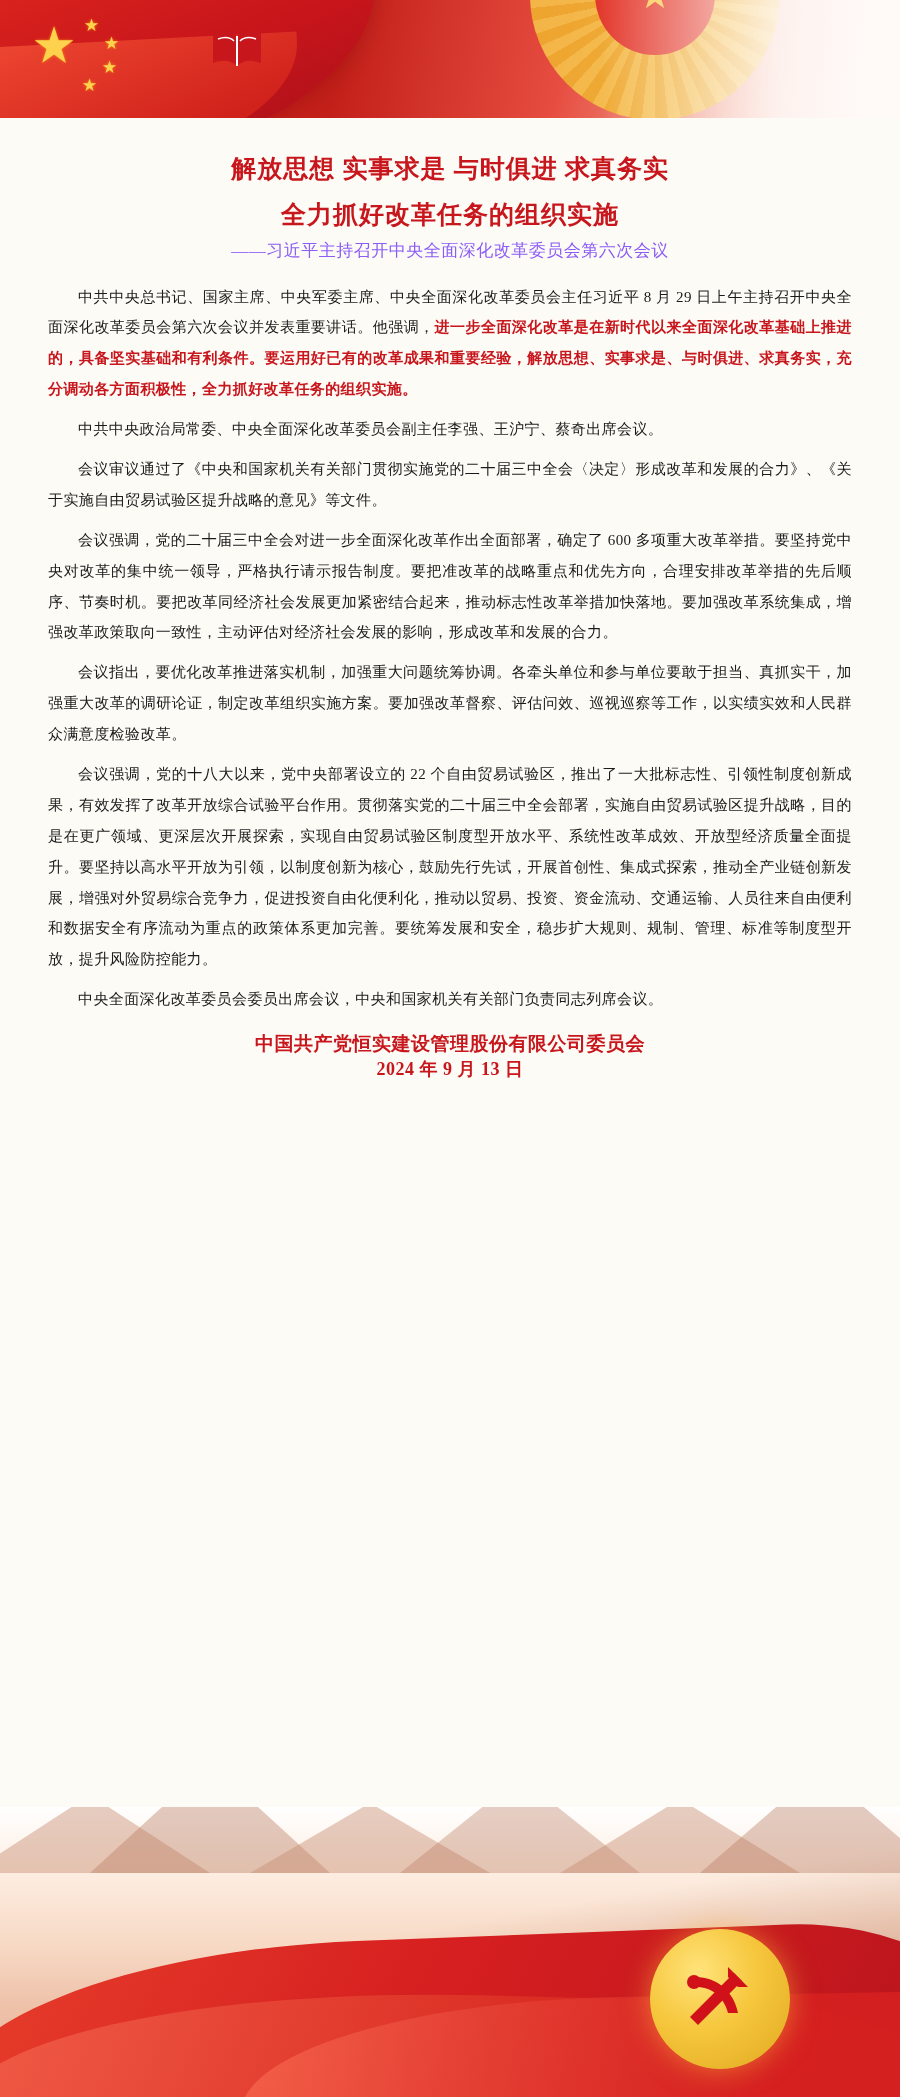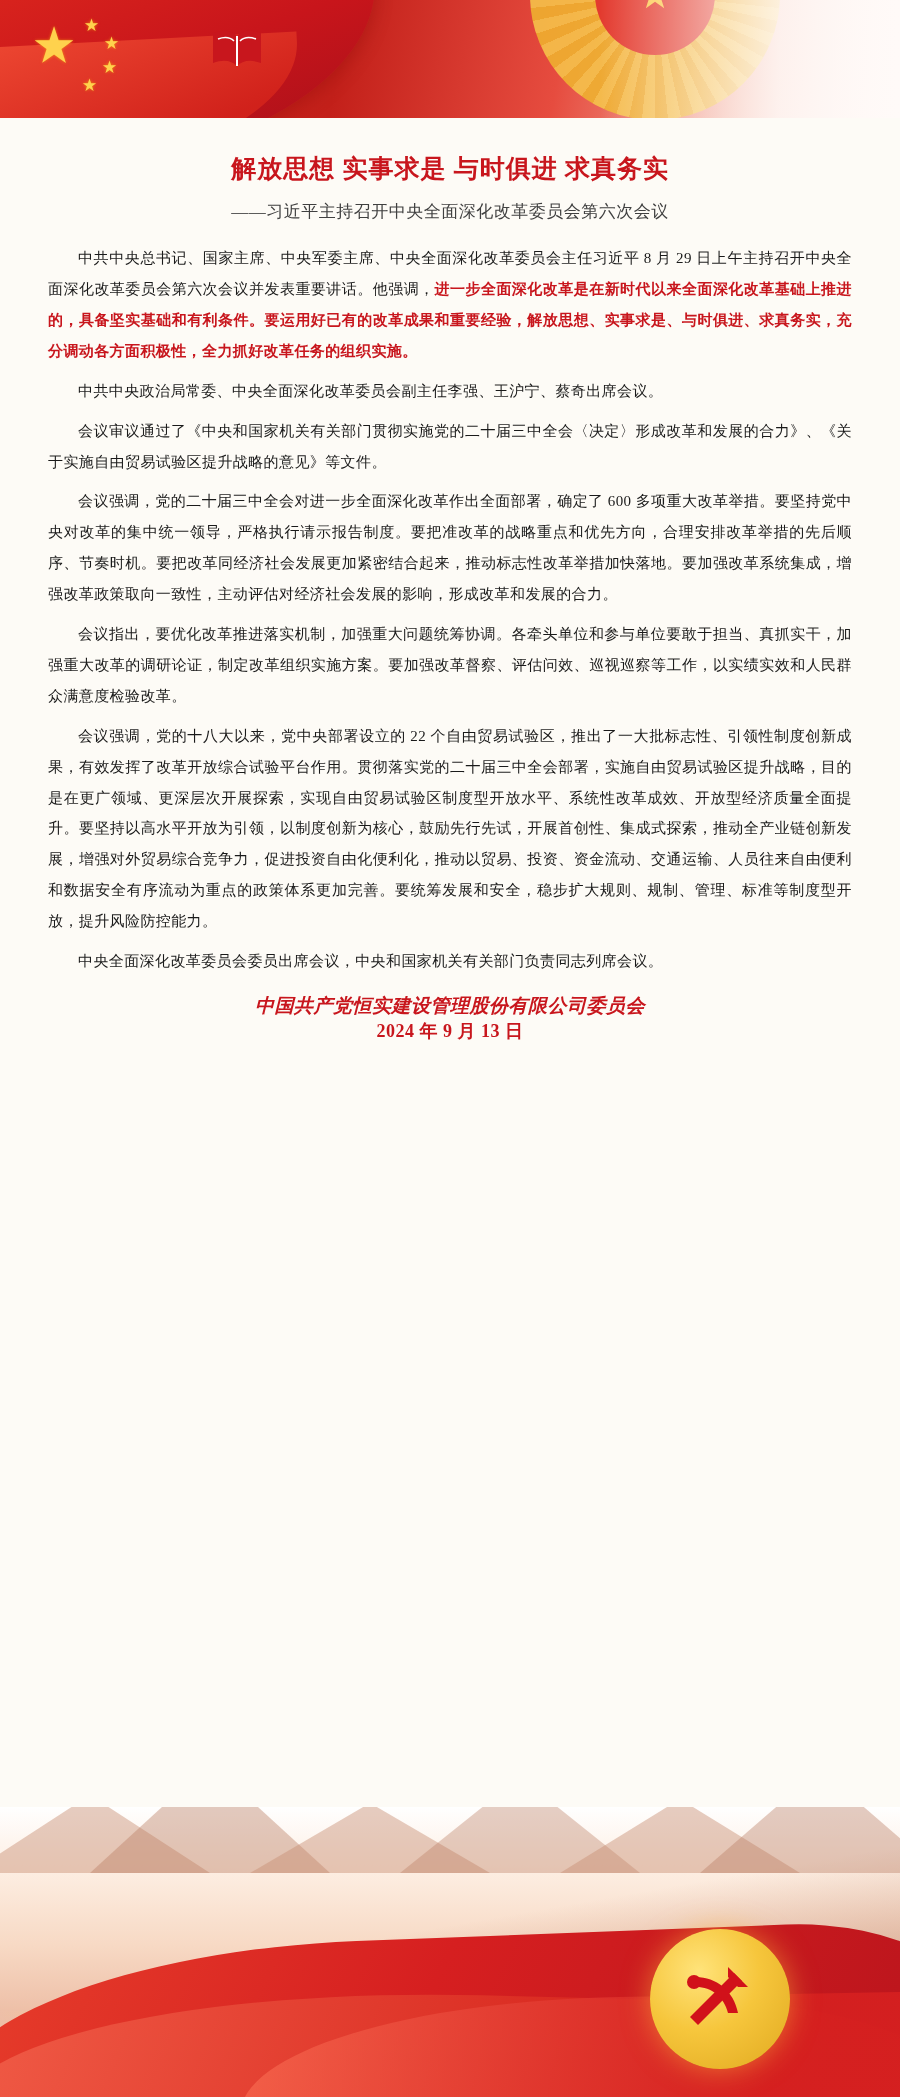--- a/index.html
+++ b/index.html
@@ -116,23 +116,23 @@
     padding: 28px 60px 6px 60px;
   }
   .main-title {
     color: #c8161d;
     font-size: 25px;
     font-weight: bold;
     line-height: 1.85;
     letter-spacing: 1px;
   }
   .subtitle {
-    color: #404040;
+    color: #8b5cf6;
     font-size: 17px;
-    margin-top: 8px;
+    margin-top: 0;
     letter-spacing: .5px;
     text-align: center;
   }
 
   
   .content {
     padding: 14px 48px 10px 48px;
   }
   .content p {
     margin: 0 0 9px 0;
@@ -150,21 +150,20 @@
   }
 
   
   .signature {
     text-align: center;
     color: #c8161d;
     font-weight: bold;
     font-size: 19px;
     margin-top: 16px;
     letter-spacing: .5px;
-    font-style: italic;
   }
   .sign-date {
     text-align: center;
     color: #c8161d;
     font-weight: bold;
     font-size: 18px;
     letter-spacing: .5px;
   }
 
   
@@ -282,20 +281,21 @@
           <path d="M27 9 L27 39" stroke="#ffffff" stroke-width="2"></path>
           <path d="M8 12 C16 9, 21 11, 24 14" stroke="#ffffff" stroke-width="1.6" fill="none"></path>
           <path d="M46 12 C38 9, 33 11, 30 14" stroke="#ffffff" stroke-width="1.6" fill="none"></path>
         </svg>
       </span>
     </div>
   </div>
 
   <div class="title-block">
     <div class="main-title">解放思想 实事求是 与时俱进 求真务实</div>
+    <div class="main-title">全力抓好改革任务的组织实施</div>
     <div class="subtitle">——习近平主持召开中央全面深化改革委员会第六次会议</div>
   </div>
 
   <div class="content">
     <p>
       <span>中共中央总书记、国家主席、中央军委主席、中央全面深化改革委员会主任习近平 8 月 29 日上午主持召开中央全面深化改革委员会第六次会议并发表重要讲话。他强调，</span><span class="hl">进一步全面深化改革是在新时代以来全面深化改革基础上推进的，具备坚实基础和有利条件。要运用好已有的改革成果和重要经验，解放思想、实事求是、与时俱进、求真务实，充分调动各方面积极性，全力抓好改革任务的组织实施。</span>
     </p>
     <p>中共中央政治局常委、中央全面深化改革委员会副主任李强、王沪宁、蔡奇出席会议。</p>
     <p>会议审议通过了《中央和国家机关有关部门贯彻实施党的二十届三中全会〈决定〉形成改革和发展的合力》、《关于实施自由贸易试验区提升战略的意见》等文件。</p>
     <p>会议强调，党的二十届三中全会对进一步全面深化改革作出全面部署，确定了 600 多项重大改革举措。要坚持党中央对改革的集中统一领导，严格执行请示报告制度。要把准改革的战略重点和优先方向，合理安排改革举措的先后顺序、节奏时机。要把改革同经济社会发展更加紧密结合起来，推动标志性改革举措加快落地。要加强改革系统集成，增强改革政策取向一致性，主动评估对经济社会发展的影响，形成改革和发展的合力。</p>

